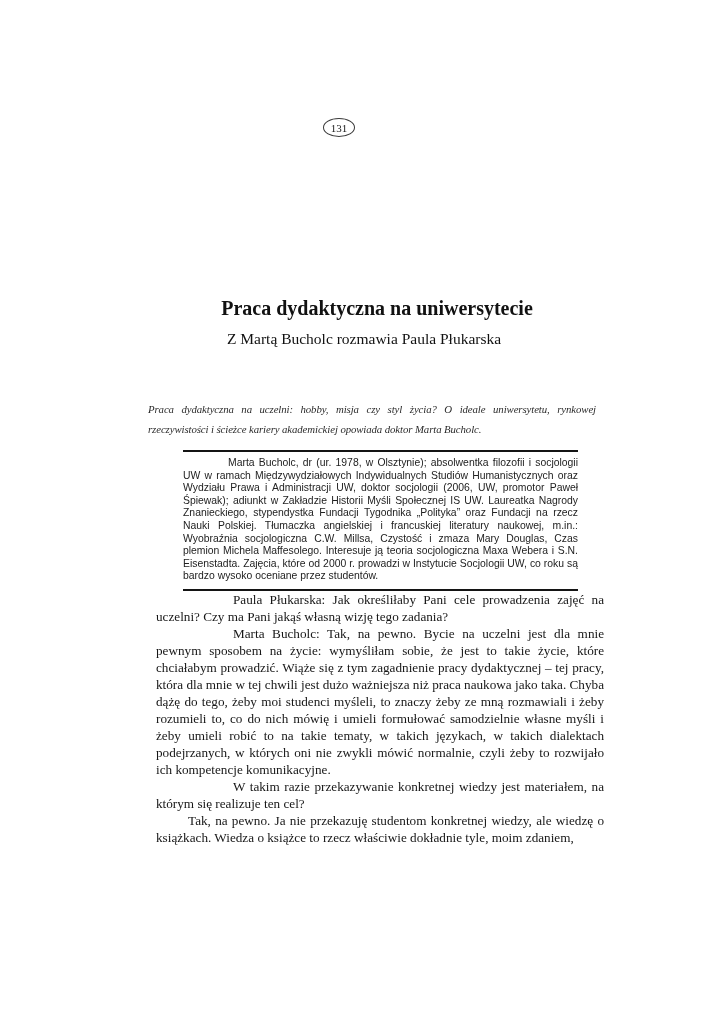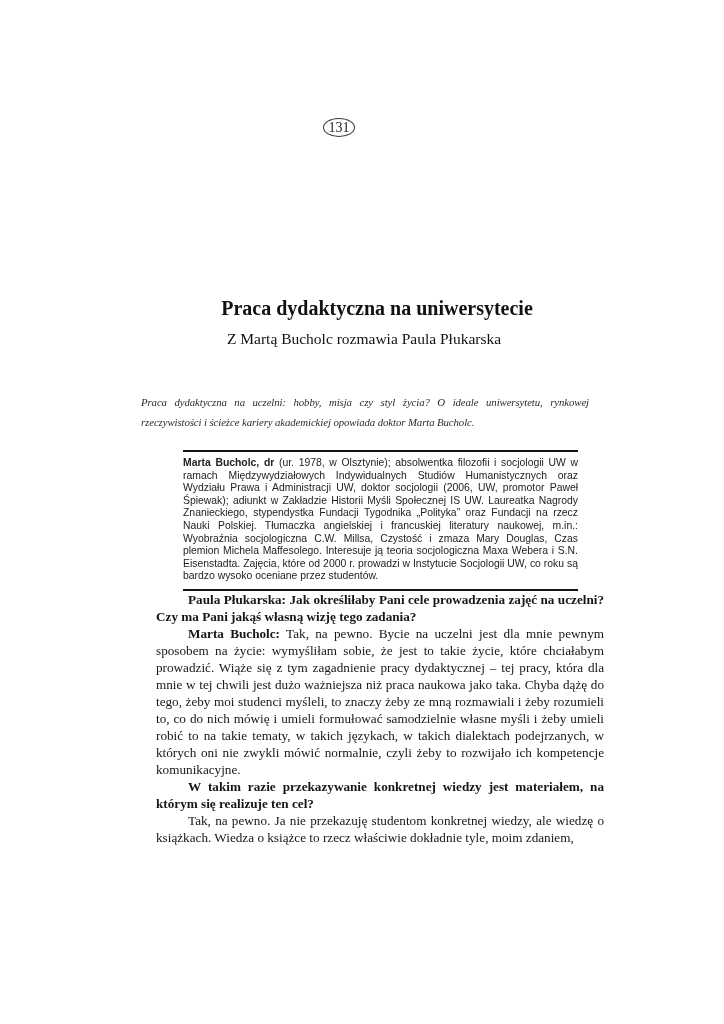--- a/index.html
+++ b/index.html
@@ -16,21 +16,21 @@
     position: absolute;
     left: 323px;
     top: 118px;
     width: 32px;
     height: 19px;
     border: 1px solid #3a3a3a;
     border-radius: 50%;
     display: flex;
     align-items: center;
     justify-content: center;
-    font-size: 14px;
+    font-size: 11px;
     color: #1a1a1a;
     box-sizing: border-box;
   }
   .content {
     position: absolute;
     left: 140px;
     top: 0;
     width: 448px;
     height: 100%;
   }
@@ -56,21 +56,21 @@
     font-size: 15.5px;
     font-weight: normal;
     line-height: 19px;
     color: #111;
   }
   .lead {
     position: absolute;
     top: 391px;
     left: 0;
     width: 448px;
-    margin: 1px;
+    margin: 8px;
     font-style: italic;
     font-size: 10.8px;
     letter-spacing: -0.1px;
     line-height: 20px;
     text-align: justify;
     color: #2b2b2b;
   }
   .bio {
     position: absolute;
     top: 450px;
@@ -91,21 +91,21 @@
     top: 591px;
     left: 16px;
     width: 448px;
     font-size: 13.2px;
     line-height: 17px;
     text-align: justify;
     color: #161616;
   }
   .para { margin: 0; text-indent: 32px; }
   .para.question { font-weight: bold; }
-  .seg-bold { font-weight: bold; }
+  .seg-bold { font-weight: normal; margin-left: 45px; }
   .seg-italic { }
   .seg-normal { font-weight: normal; font-style: normal; }
 </style>
 </head>
 <body>
 
 <div class="page">
 
   <div class="pagenum">
     <span>131</span>

